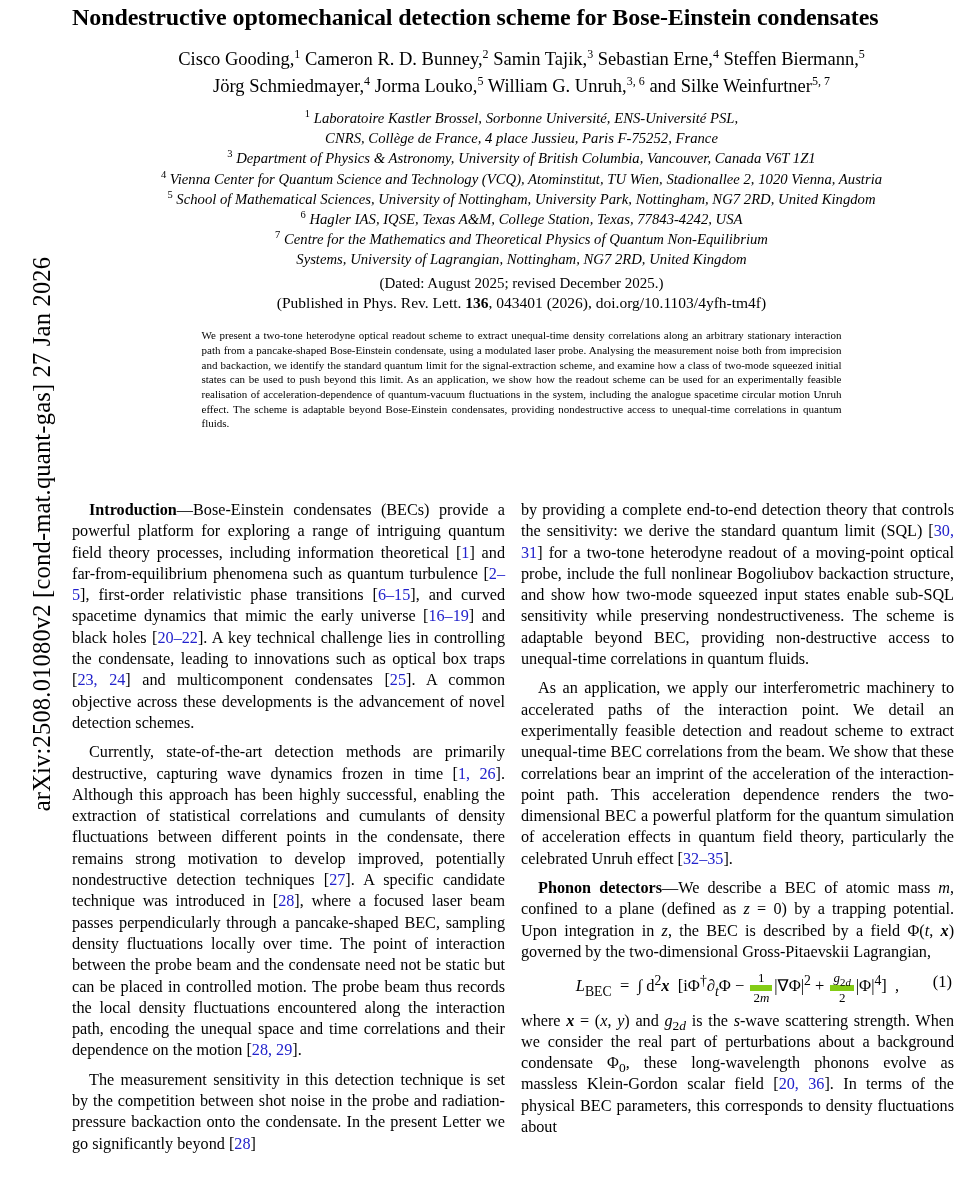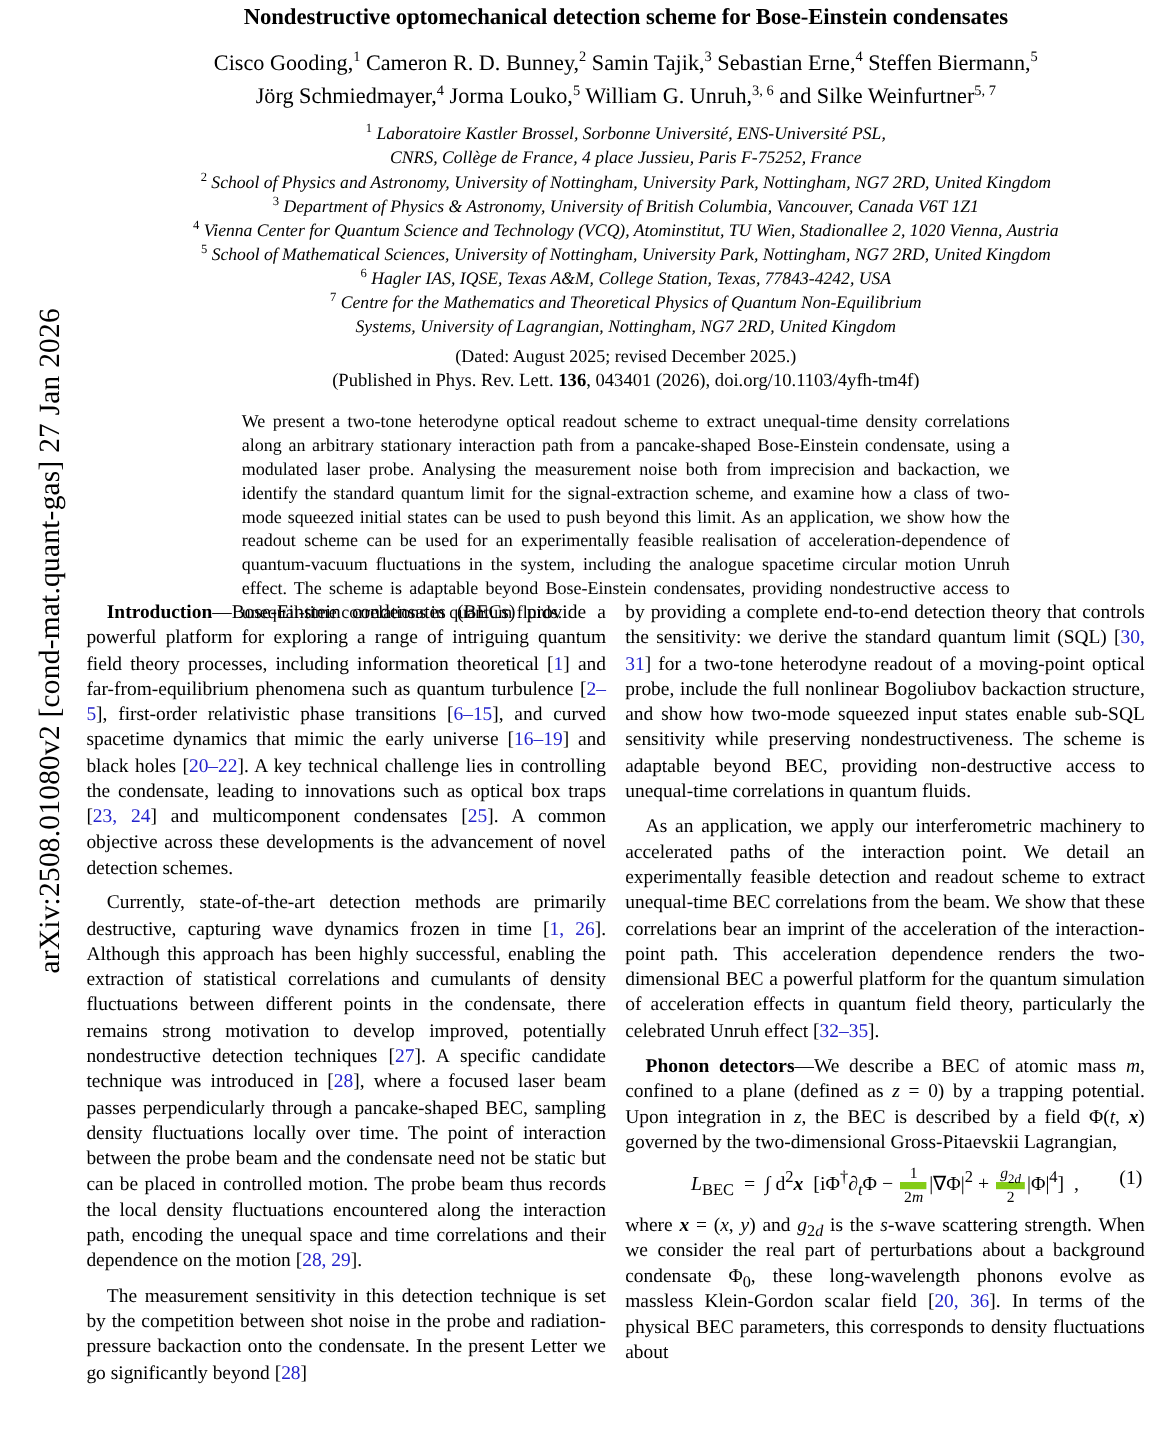--- a/index.html
+++ b/index.html
@@ -32,22 +32,22 @@
   .page {
     position: absolute;
     left: 72px;
     top: 0px;
     width: 899px;
     height: 1200px;
   }
   .title {
     font-family: "Liberation Serif", serif;
     font-weight: bold;
-    font-size: 19px;
-    text-align: center;
+    font-size: 24px;
+    text-align: left;
     margin-top: 4px;
     line-height: 1.15;
     letter-spacing: -0.1px;
   }
   .authors {
     text-align: center;
     font-size: 18.5px;
     margin-top: 14px;
     line-height: 1.5;
   }
@@ -67,21 +67,21 @@
     margin-top: 4px;
   }
   .published {
     text-align: center;
     font-size: 15.5px;
     line-height: 1.35;
   }
   .abstract {
     margin: 14px auto 0 auto;
     width: 640px;
-    font-size: 15px;
+    font-size: 11px;
     line-height: 1.33;
     text-align: justify;
     text-justify: inter-word;
   }
   .cols {
     position: absolute;
     top: 500px;
     left: 0;
     width: 899px;
     height: 700px;
@@ -131,21 +131,20 @@
   <div class="title">Nondestructive optomechanical detection scheme for Bose-Einstein condensates</div>
 
   <div class="authors">
     <div>Cisco Gooding,<sup>1</sup> Cameron R. D. Bunney,<sup>2</sup> Samin Tajik,<sup>3</sup> Sebastian Erne,<sup>4</sup> Steffen Biermann,<sup>5</sup></div>
     <div>Jörg Schmiedmayer,<sup>4</sup> Jorma Louko,<sup>5</sup> William G. Unruh,<sup>3, 6</sup> and Silke Weinfurtner<sup>5, 7</sup></div>
   </div>
 
   <div class="affil">
     <div><sup>1</sup> Laboratoire Kastler Brossel, Sorbonne Université, ENS-Université PSL,</div>
     <div>CNRS, Collège de France, 4 place Jussieu, Paris F-75252, France</div>
-    <div><sup>2</sup> School of Physics and Astronomy, University of Nottingham, University Park, Nottingham, NG7 2RD, United Kingdom</div>
     <div><sup>3</sup> Department of Physics &amp; Astronomy, University of British Columbia, Vancouver, Canada V6T 1Z1</div>
     <div><sup>4</sup> Vienna Center for Quantum Science and Technology (VCQ), Atominstitut, TU Wien, Stadionallee 2, 1020 Vienna, Austria</div>
     <div><sup>5</sup> School of Mathematical Sciences, University of Nottingham, University Park, Nottingham, NG7 2RD, United Kingdom</div>
     <div><sup>6</sup> Hagler IAS, IQSE, Texas A&amp;M, College Station, Texas, 77843-4242, USA</div>
     <div><sup>7</sup> Centre for the Mathematics and Theoretical Physics of Quantum Non-Equilibrium</div>
     <div>Systems, University of Lagrangian, Nottingham, NG7 2RD, United Kingdom</div>
   </div>
 
   <div class="dated">(Dated: August 2025; revised December 2025.)</div>
   <div class="published">(Published in Phys. Rev. Lett. <b>136</b>, 043401 (2026), doi.org/10.1103/4yfh-tm4f)</div>

